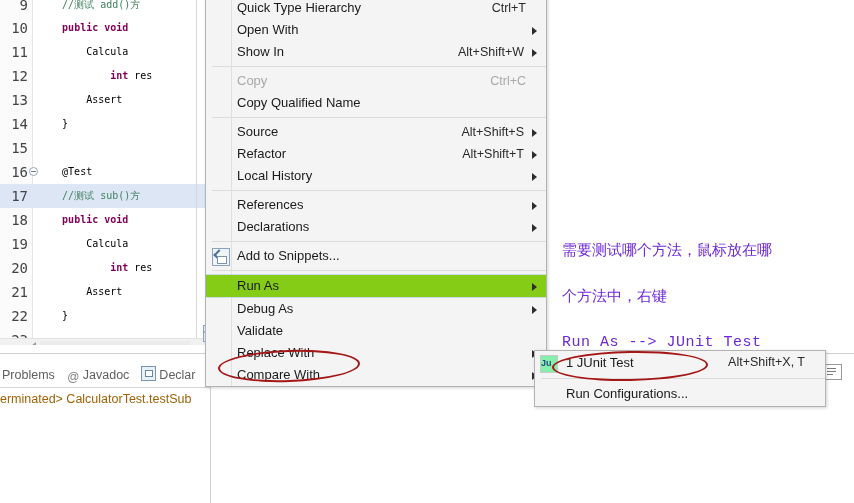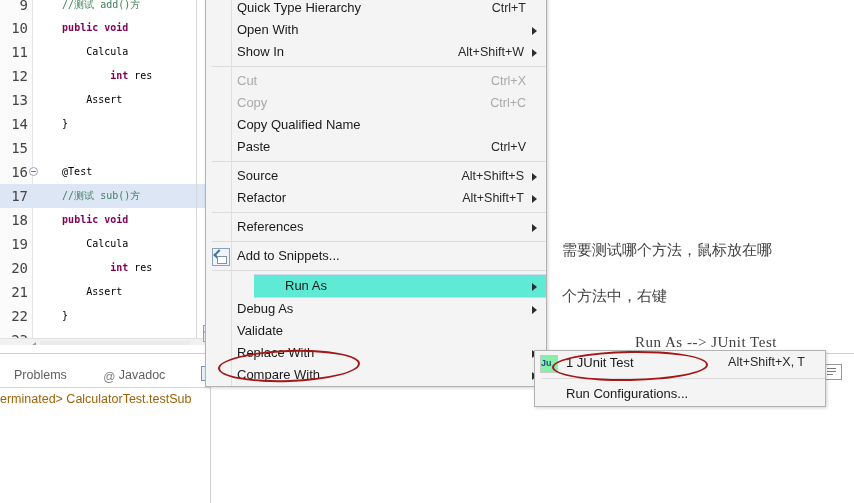--- a/index.html
+++ b/index.html
@@ -73,21 +73,21 @@
   
   .bottom-panel{
     position:absolute;left:0;top:353px;width:854px;height:150px;
     background:#ffffff;border-top:1px solid #cfcfcf;
   }
   .tabstrip{
     position:absolute;left:0;top:10px;height:22px;white-space:nowrap;
   }
   .ptab{
     display:inline-block;height:22px;line-height:22px;margin-right:8px;
-    font-size:12.5px;color:#5f5f5f;padding:0 14px;vertical-align:top;
+    font-size:12.5px;color:#5f5f5f;padding:0 2px;vertical-align:top;
   }
   .ptab .ticon{
     display:inline-block;width:13px;height:13px;margin-right:3px;
     vertical-align:-2px;position:relative;
   }
   .ic-at{color:#7d7d7d;font-size:12px;line-height:13px;text-align:center;}
   .ic-decl{
     border:1px solid #7b93ab;background:#e9f1f8;
   }
   .ic-decl:after{
@@ -142,21 +142,21 @@
   .mi .acc{
     position:absolute;right:22px;top:0;line-height:22px;font-size:12.5px;color:#2a2a2a;
   }
   .mi .acc.wide{right:20px;}
   .mi.dis .lbl,.mi.dis .acc{color:#a9a9a9;}
   .mi .arrow{
     position:absolute;right:9px;top:8px;width:0;height:0;
     border-top:4px solid transparent;border-bottom:4px solid transparent;
     border-left:5px solid #2d2d2d;
   }
-  .mi.sel{background:#5eead4;border-top:1px solid #cdd8ea;border-bottom:1px solid #cdd8ea;margin-left:48px;}
+  .mi.sel{background:#84cc16;border-top:1px solid #cdd8ea;border-bottom:1px solid #cdd8ea;}
   .msep{height:1px;margin:3px 0 3px 6px;background:#dcdcdc;}
   .mi .micon{
     position:absolute;left:6px;top:3px;width:16px;height:16px;
   }
   .snippet-icon{border:1px solid #8aa3bd;background:#eef4fa;}
   .snippet-icon:before{
     content:"";position:absolute;left:2px;top:2px;width:6px;height:6px;
     border-left:2px solid #4a6f99;border-top:2px solid #4a6f99;transform:rotate(-45deg);
   }
   .snippet-icon:after{
@@ -177,25 +177,25 @@
   .submenu .mi{height:24px;line-height:24px;}
   .junit-icon{
     position:absolute;left:5px;top:4px;width:16px;height:16px;
     background:#86efac;border:1px solid #c8c8c8;
     font-size:9px;line-height:15px;color:#1f4f82;font-weight:bold;
   }
 
   
   .annot{
     position:absolute;left:562px;top:216px;width:288px;
-    color:#404040;font-size:15px;line-height:23px;
+    color:#6d28d9;font-size:15px;line-height:23px;
     font-family:"Liberation Serif", serif;
     white-space:pre-line;
   }
-  .annot .l3{font-family:Liberation Serif, serif;letter-spacing:.5px;text-align:center;}
+  .annot .l3{font-family:Liberation Mono, monospace;letter-spacing:.5px;}
   .ellipse{
     position:absolute;border:2px solid #a51616;border-radius:50%;
     background:transparent;pointer-events:none;
   }
   .ell-runas{left:218px;top:350px;width:138px;height:28px;transform:rotate(-2deg);}
   .ell-junit{left:552px;top:351px;width:152px;height:26px;transform:rotate(-1deg);}
 </style>
 </head>
 <body>
 
@@ -248,29 +248,29 @@
     </div>
   </div>
   <div class="panel-vsep"></div>
 
   <div class="ctxmenu" id="ctxmenu">
     <div class="menu-railline"></div>
   <div class="mi"><span class="lbl">Quick Type Hierarchy</span><span class="acc wide">Ctrl+T</span></div>
       <div class="mi"><span class="lbl">Open With</span><span class="arrow"></span></div>
       <div class="mi"><span class="lbl">Show In</span><span class="acc">Alt+Shift+W</span><span class="arrow"></span></div>
       <div class="msep"></div>
-      <div class="mi dis"><span class="lbl">Cut</span><span class="acc wide">Ctrl+X</span></div>
       <div class="mi dis"><span class="lbl">Copy</span><span class="acc wide">Ctrl+C</span></div>
       <div class="mi"><span class="lbl">Copy Qualified Name</span></div>
-      <div class="mi"><span class="lbl">Paste</span><span class="acc wide">Ctrl+V</span></div>
       <div class="msep"></div>
       <div class="mi"><span class="lbl">Source</span><span class="acc">Alt+Shift+S</span><span class="arrow"></span></div>
       <div class="mi"><span class="lbl">Refactor</span><span class="acc">Alt+Shift+T</span><span class="arrow"></span></div>
+      <div class="mi"><span class="lbl">Local History</span><span class="arrow"></span></div>
       <div class="msep"></div>
       <div class="mi"><span class="lbl">References</span><span class="arrow"></span></div>
+      <div class="mi"><span class="lbl">Declarations</span><span class="arrow"></span></div>
       <div class="msep"></div>
       <div class="mi"><span class="micon snippet-icon"></span><span class="lbl">Add to Snippets...</span></div>
       <div class="msep"></div>
       <div class="mi sel"><span class="lbl">Run As</span><span class="arrow"></span></div>
       <div class="mi"><span class="lbl">Debug As</span><span class="arrow"></span></div>
       <div class="mi"><span class="lbl">Validate</span></div>
       <div class="mi"><span class="lbl">Replace With</span><span class="arrow"></span></div>
       <div class="mi"><span class="lbl">Compare With</span><span class="arrow"></span></div>
     </div>
 

